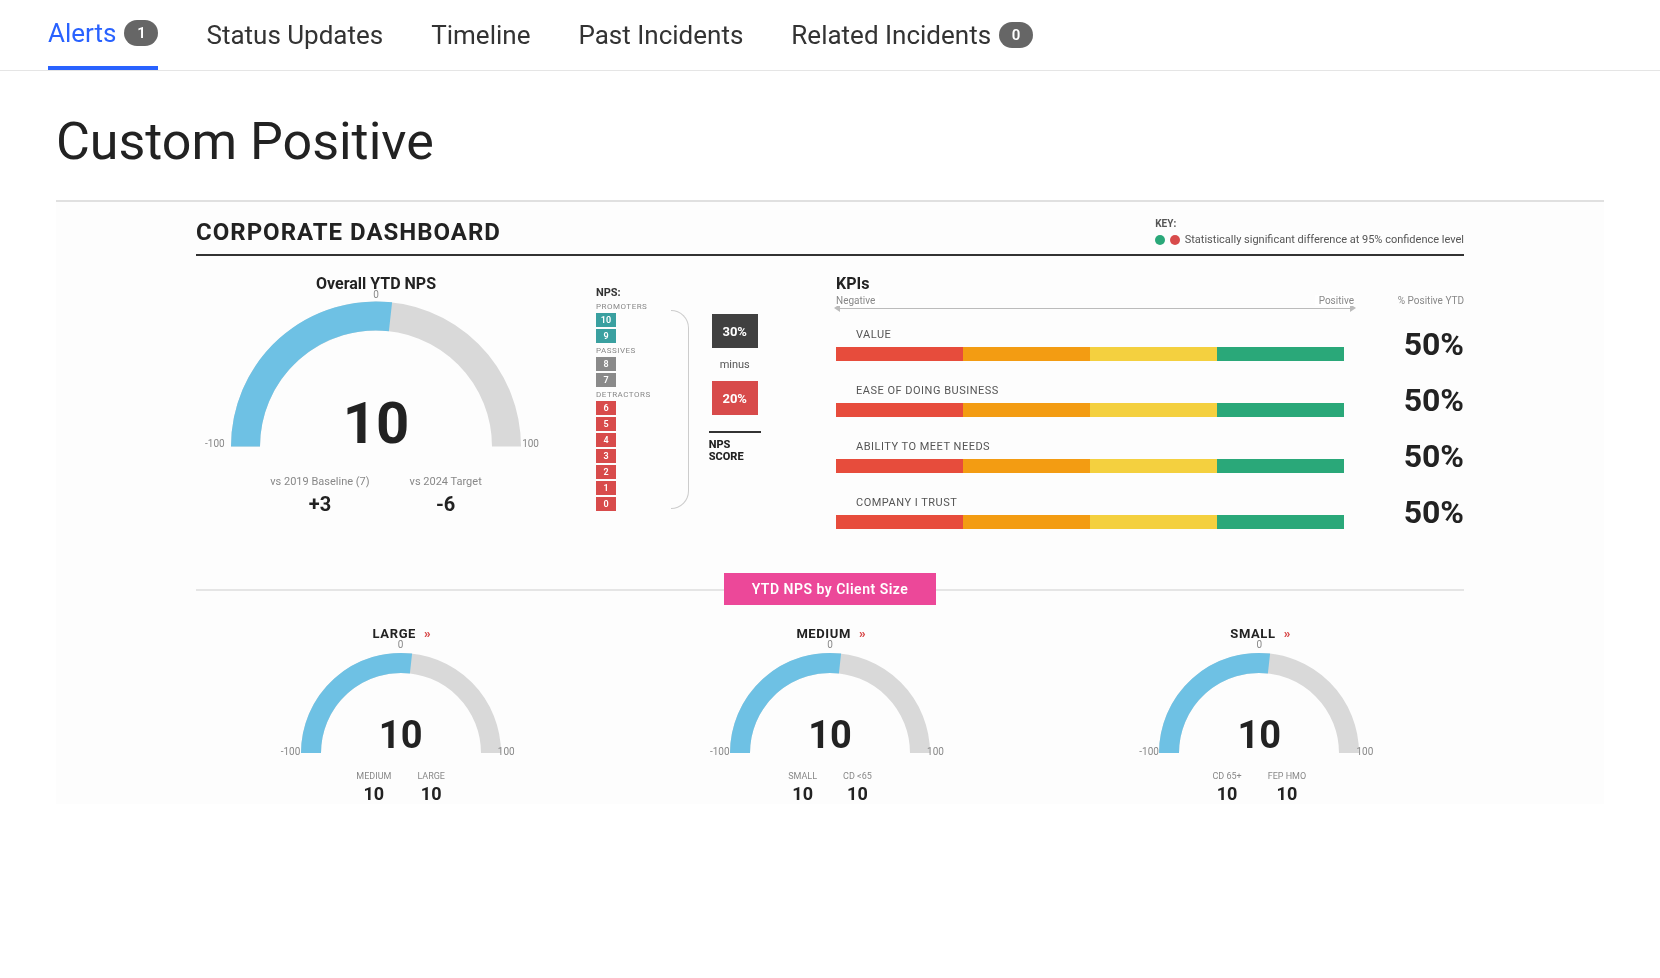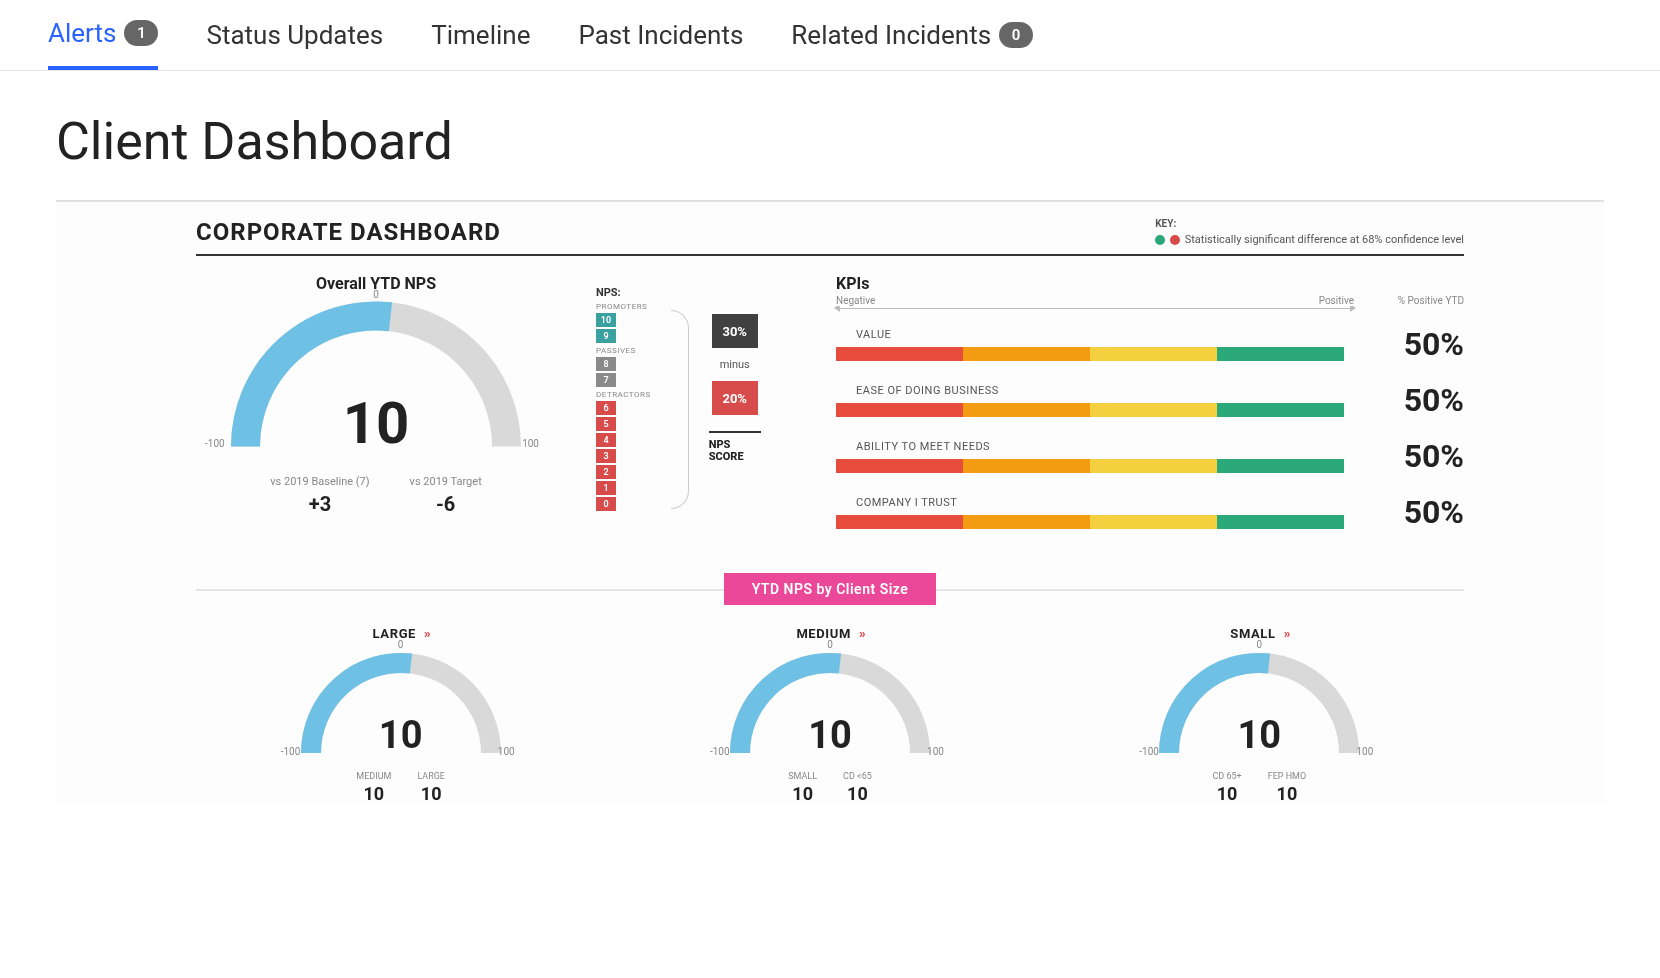--- a/index.html
+++ b/index.html
@@ -112,31 +112,31 @@
   <div class="tab">
     <span>Past Incidents</span>
   </div>
   <div class="tab">
     <span>Related Incidents</span>
     <span class="badge">0</span>
   </div>
 </div>
 
 <div class="page">
-  <h1>Client Dashboard</h1>
+  <h1>Custom Positive</h1>
 
   <div class="dash-area">
 
     <div class="corp-head">
       <div class="corp-title">CORPORATE DASHBOARD</div>
       <div class="key-box">
         <span class="key-label">KEY:</span>
         <span class="dot green"></span>
         <span class="dot red"></span>
-        <span>Statistically significant difference at 68% confidence level</span>
+        <span>Statistically significant difference at 95% confidence level</span>
       </div>
     </div>
 
     <div class="top-grid">
 
       <div class="gauge-block">
         <div class="gauge-title">Overall YTD NPS</div>
         <div class="gauge-wrap">
           <span class="gauge-zero">0</span>
           <span class="gauge-min">-100</span>
@@ -146,21 +146,21 @@
             <path d="M10 100 A90 90 0 0 1 110 10.5" stroke="#6ec1e4" stroke-width="20" fill="none"></path>
           </svg>
           <div class="gauge-score">10</div>
         </div>
         <div class="gauge-sub">
           <div class="col">
             <div>vs 2019 Baseline (7)</div>
             <div class="val">+3</div>
           </div>
           <div class="col">
-            <div>vs 2019 Target</div>
+            <div>vs 2024 Target</div>
             <div class="val">-6</div>
           </div>
         </div>
       </div>
 
       <div class="nps-legend">
         <div class="nps-stack">
           <div style="font-weight:700;font-size:11px;color:#333;">NPS:</div>
           <div class="stack-label">PROMOTERS</div>
           <div class="chip c-teal">10</div>

